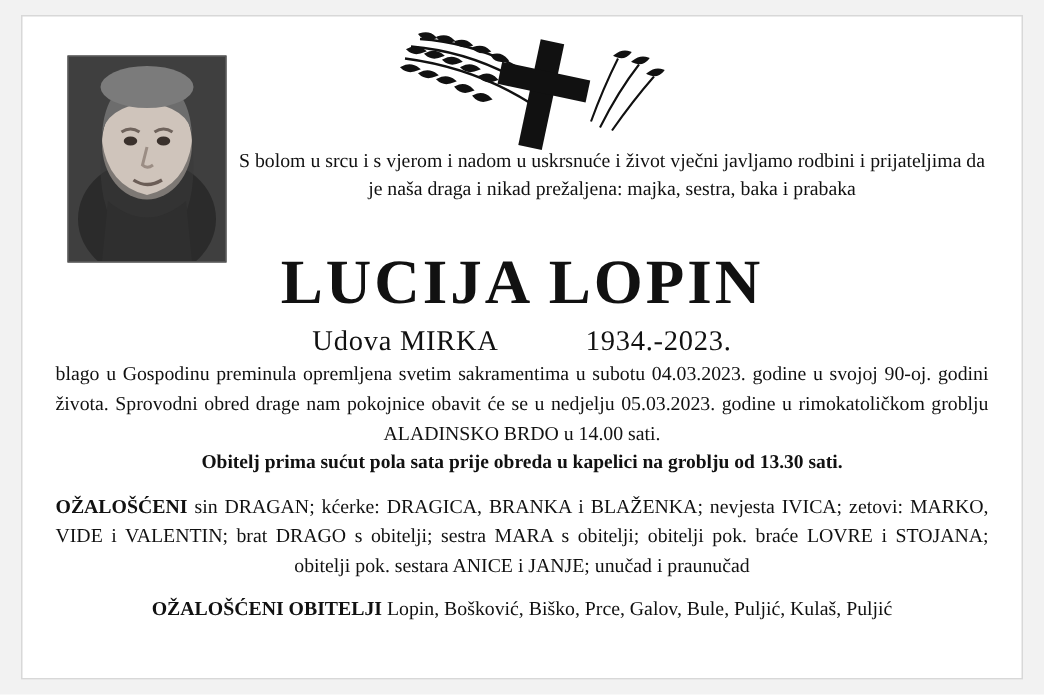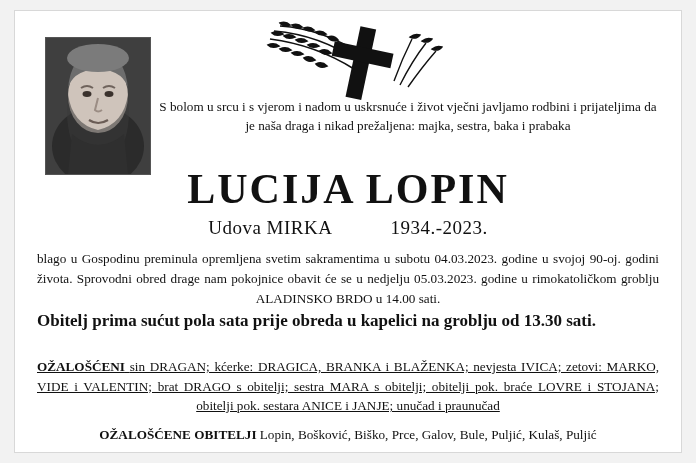--- a/index.html
+++ b/index.html
@@ -82,38 +82,38 @@
   .subname {
     text-align: center;
     font-size: 19px;
     font-weight: normal;
     margin-top: 6px;
     letter-spacing: 0.5px;
   }
   .subname .gap { display:inline-block; width: 58px; }
 
   .para {
-    margin-top: 10px;
+    margin-top: 0;
     font-size: 13.2px;
     line-height: 1.5;
     text-align: justify;
     text-align-last: center;
   }
   .center-bold {
-    font-size: 17px;
+    text-align: center;
+    font-size: 13px;
     font-weight: bold;
     line-height: 1.55;
   }
   .block {
-    margin-top: 22px;
+    margin-top: 9px;
     font-size: 13.2px;
     line-height: 1.5;
     text-align: justify;
     text-align-last: center;
-    text-decoration: underline;
   }
   .block b { font-weight: bold; }
   .families {
     margin-top: 9px;
     font-size: 13.2px;
     line-height: 1.5;
     text-align: center;
   }
 </style>
 </head>
@@ -192,18 +192,18 @@
     <div class="para">blago u Gospodinu preminula opremljena svetim sakramentima u subotu 04.03.2023. godine u svojoj 90-oj. godini života. Sprovodni obred drage nam pokojnice obavit će se u nedjelju 05.03.2023. godine u rimokatoličkom groblju ALADINSKO BRDO u 14.00 sati.</div>
 
     <div class="center-bold">Obitelj prima sućut pola sata prije obreda u kapelici na groblju od 13.30 sati.</div>
 
     <div class="block">
       <b>OŽALOŠĆENI</b>
       <span>sin DRAGAN; kćerke: DRAGICA, BRANKA i BLAŽENKA; nevjesta IVICA; zetovi: MARKO, VIDE i VALENTIN; brat DRAGO s obitelji; sestra MARA s obitelji; obitelji pok. braće LOVRE i STOJANA; obitelji pok. sestara ANICE i JANJE; unučad i praunučad</span>
     </div>
 
     <div class="families">
-      <b>OŽALOŠĆENE OBITELJI</b>
+      <b>OŽALOŠĆENI OBITELJI</b>
       <span>Lopin, Bošković, Biško, Prce, Galov, Bule, Puljić, Kulaš, Puljić</span><br>
     </div>
 
   </div>
 </div>
 
 </body></html>

